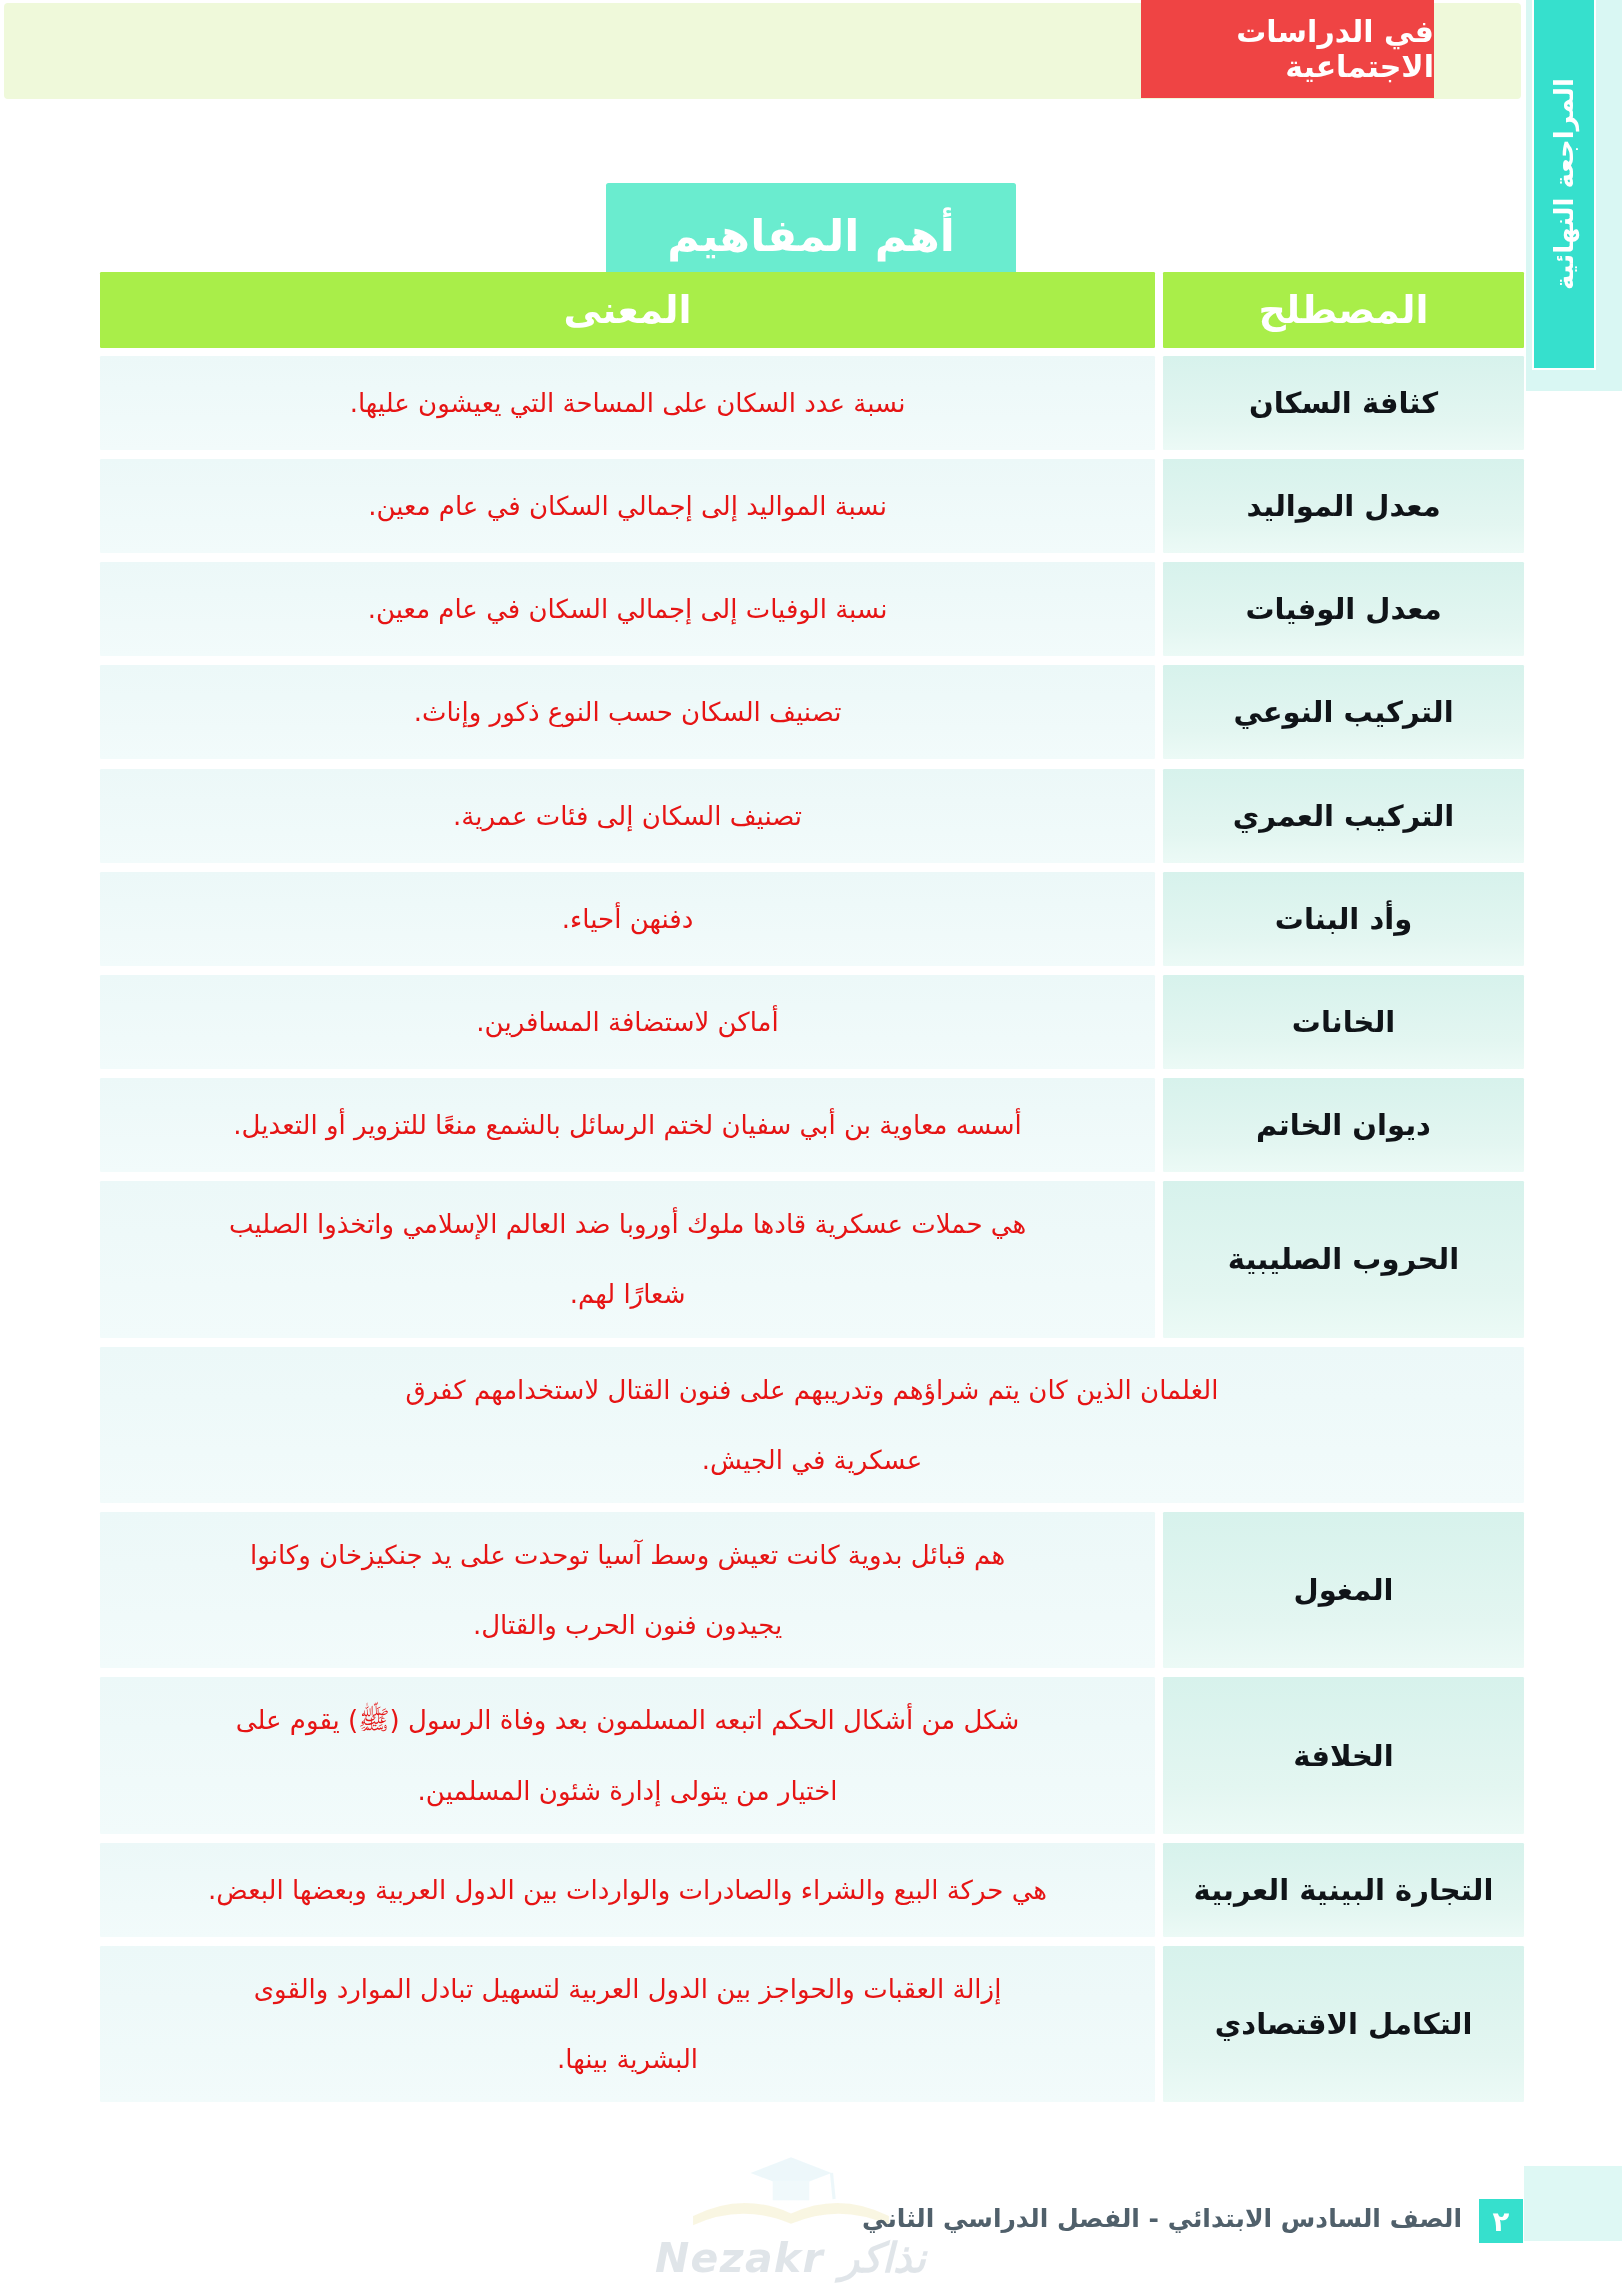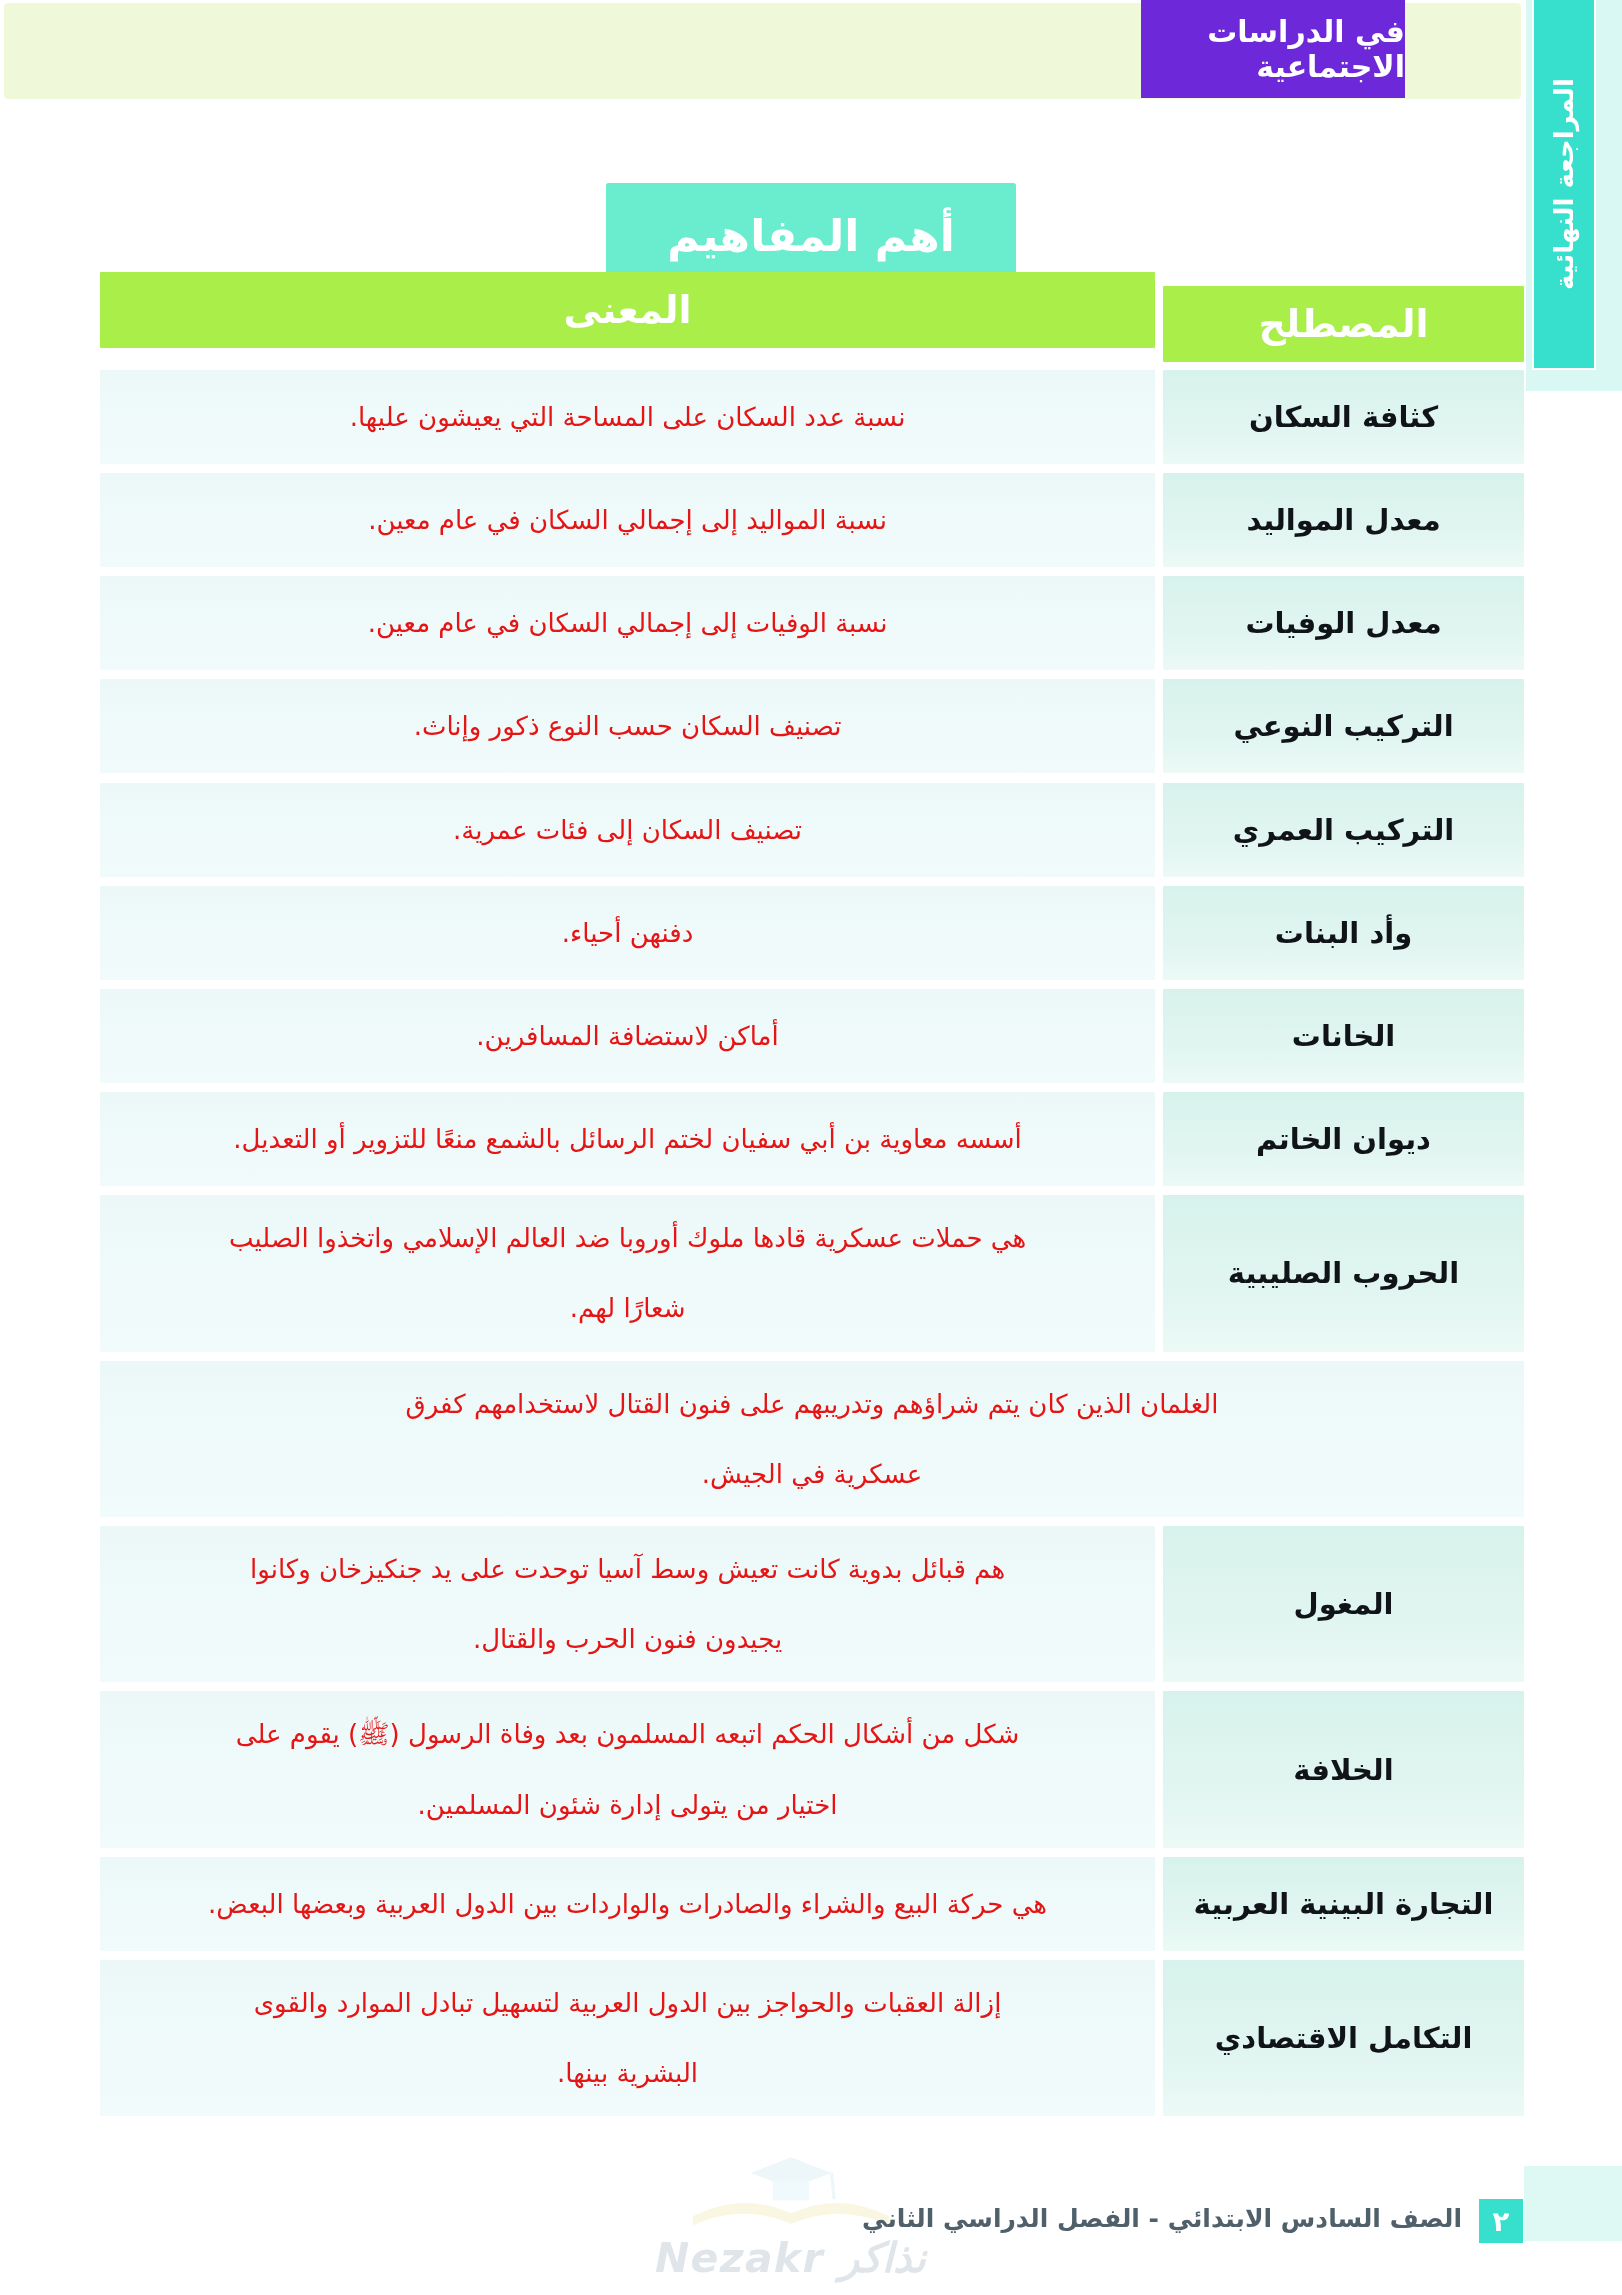--- a/index.html
+++ b/index.html
@@ -3,21 +3,21 @@
 <meta charset="utf-8">
 <style>
   html,body{margin:0;padding:0;background:#ffffff;}
   .page{
     position:relative;width:1623px;height:2295px;background:#ffffff;
     font-family:"DejaVu Sans",sans-serif;overflow:hidden;direction:rtl;
   }
   
   .top-band{position:absolute;left:5.2px;top:2.6px;width:1517px;height:96px;background:#eff9da;border-radius:3.9px;}
   .subject-box{
-    position:absolute;left:1142px;top:0;width:264px;height:98px;background:#6d28d9;
+    position:absolute;left:1142px;top:0;width:293px;height:98px;background:#ef4444;
     display:flex;align-items:center;justify-content:center;color:#ffffff;font-weight:bold;font-size:30px;
   }
   .side-rail{position:absolute;left:1527px;top:0;width:96px;height:391px;background:#d9f7f3;}
   .side-tab{
     position:absolute;left:1533px;top:0;width:64px;height:370px;background:#36e0cd;border:2px solid #ffffff;border-top:none;box-sizing:border-box;
     display:flex;align-items:center;justify-content:center;
   }
   .side-tab-text{
     transform:rotate(-90deg);white-space:nowrap;color:#ffffff;font-weight:bold;font-size:26px;letter-spacing:0.7px;
   }
@@ -25,21 +25,21 @@
     position:absolute;left:607px;top:154px;width:410px;height:105px;background:#6aeccf;border-radius:2.6px;
     display:flex;align-items:center;justify-content:center;color:#ffffff;font-weight:bold;font-size:44px;margin-top:29px;
   }
   
   .concepts-table{position:absolute;left:101px;top:272px;width:1424px;}
   .thead{display:flex;flex-direction:row;gap:7.9px;margin-bottom:7.9px;}
   .th{
     height:76px;background:#a9ee49;color:#ffffff;font-weight:bold;font-size:38px;
     display:flex;align-items:center;justify-content:center;border-radius:1.3px;
   }
-  .th-term{width:361px;flex:0 0 361px;margin-top:14px;}
+  .th-term{width:361px;flex:0 0 361px;}
   .th-meaning{flex:1;}
   .row{display:flex;flex-direction:row;gap:7.9px;margin-bottom:9.2px;min-height:94px;align-items:stretch;}
   .cell{display:flex;align-items:center;justify-content:center;border-radius:1.3px;}
   .term-cell{
     width:361px;flex:0 0 361px;background:linear-gradient(180deg,#d7f2ec 0%,#e3f6f1 70%,#ecfaf6 100%);
     color:#101418;font-weight:bold;font-size:29px;text-align:center;padding:5.2px 9.2px;box-sizing:border-box;
   }
   .meaning-cell{
     flex:1;background:linear-gradient(180deg,#ecf8f8 0%,#f2fbfb 100%);
     color:#e61414;font-size:26px;line-height:2.7;text-align:center;white-space:pre-line;

